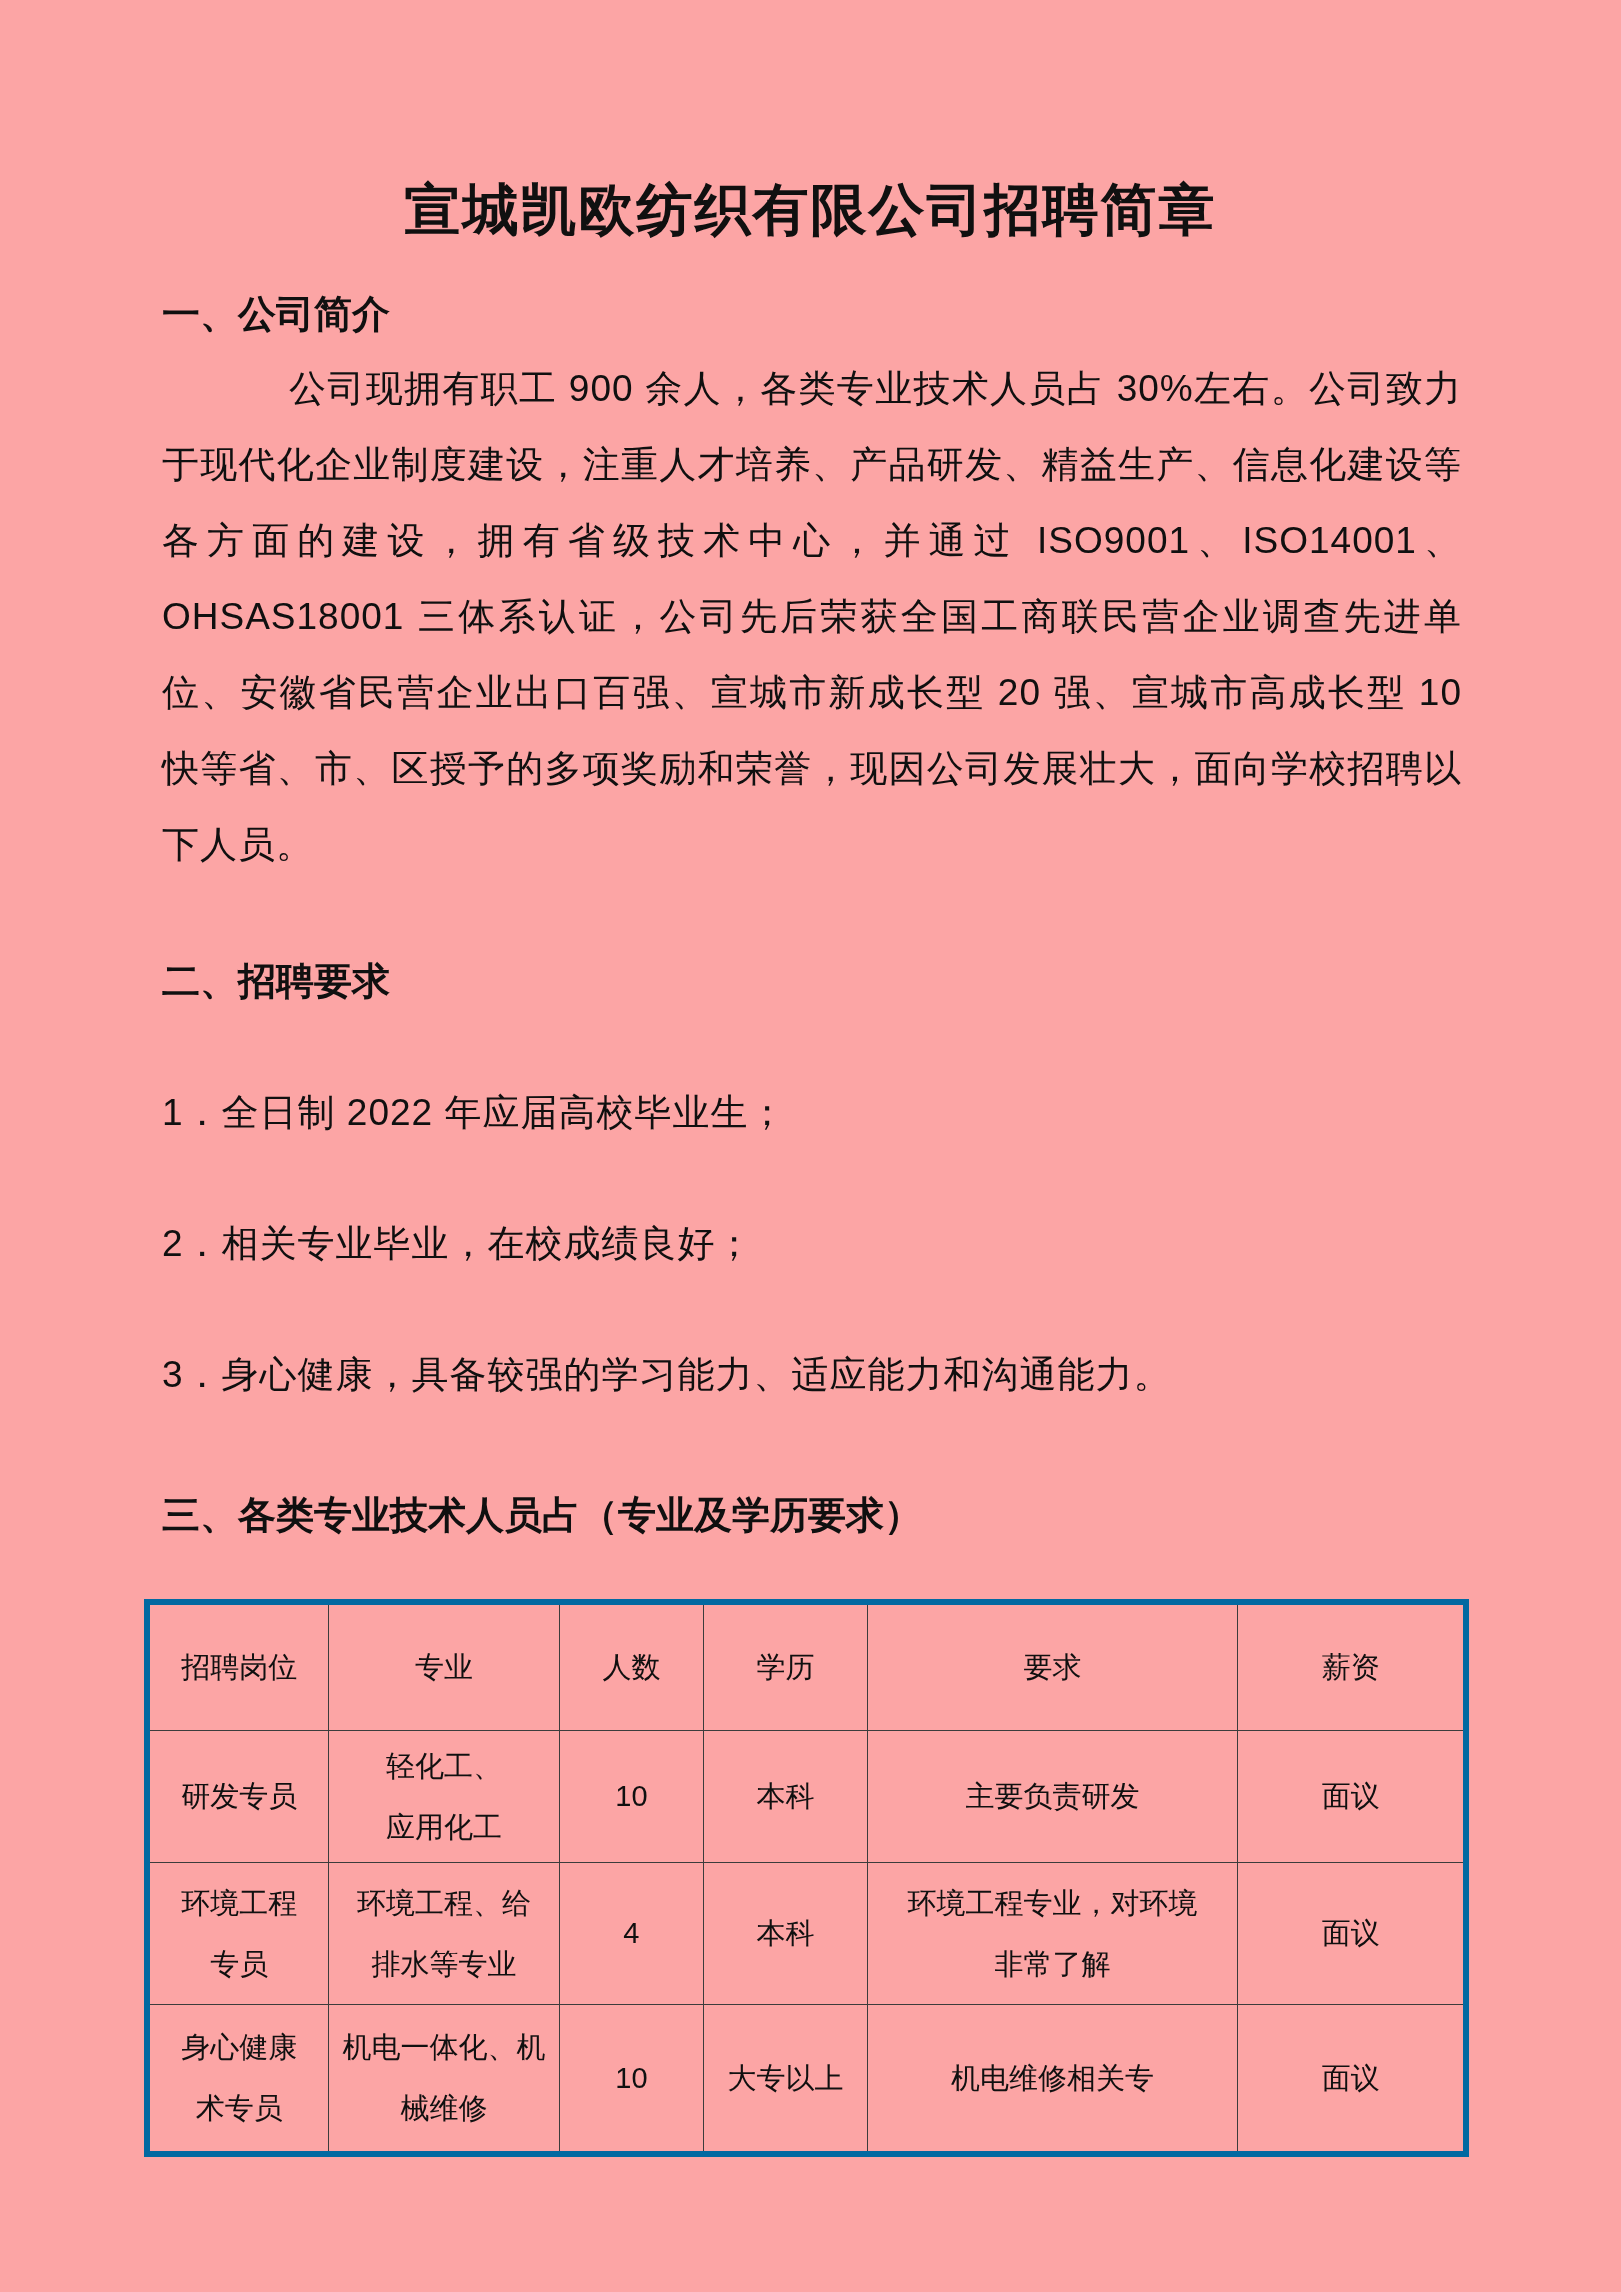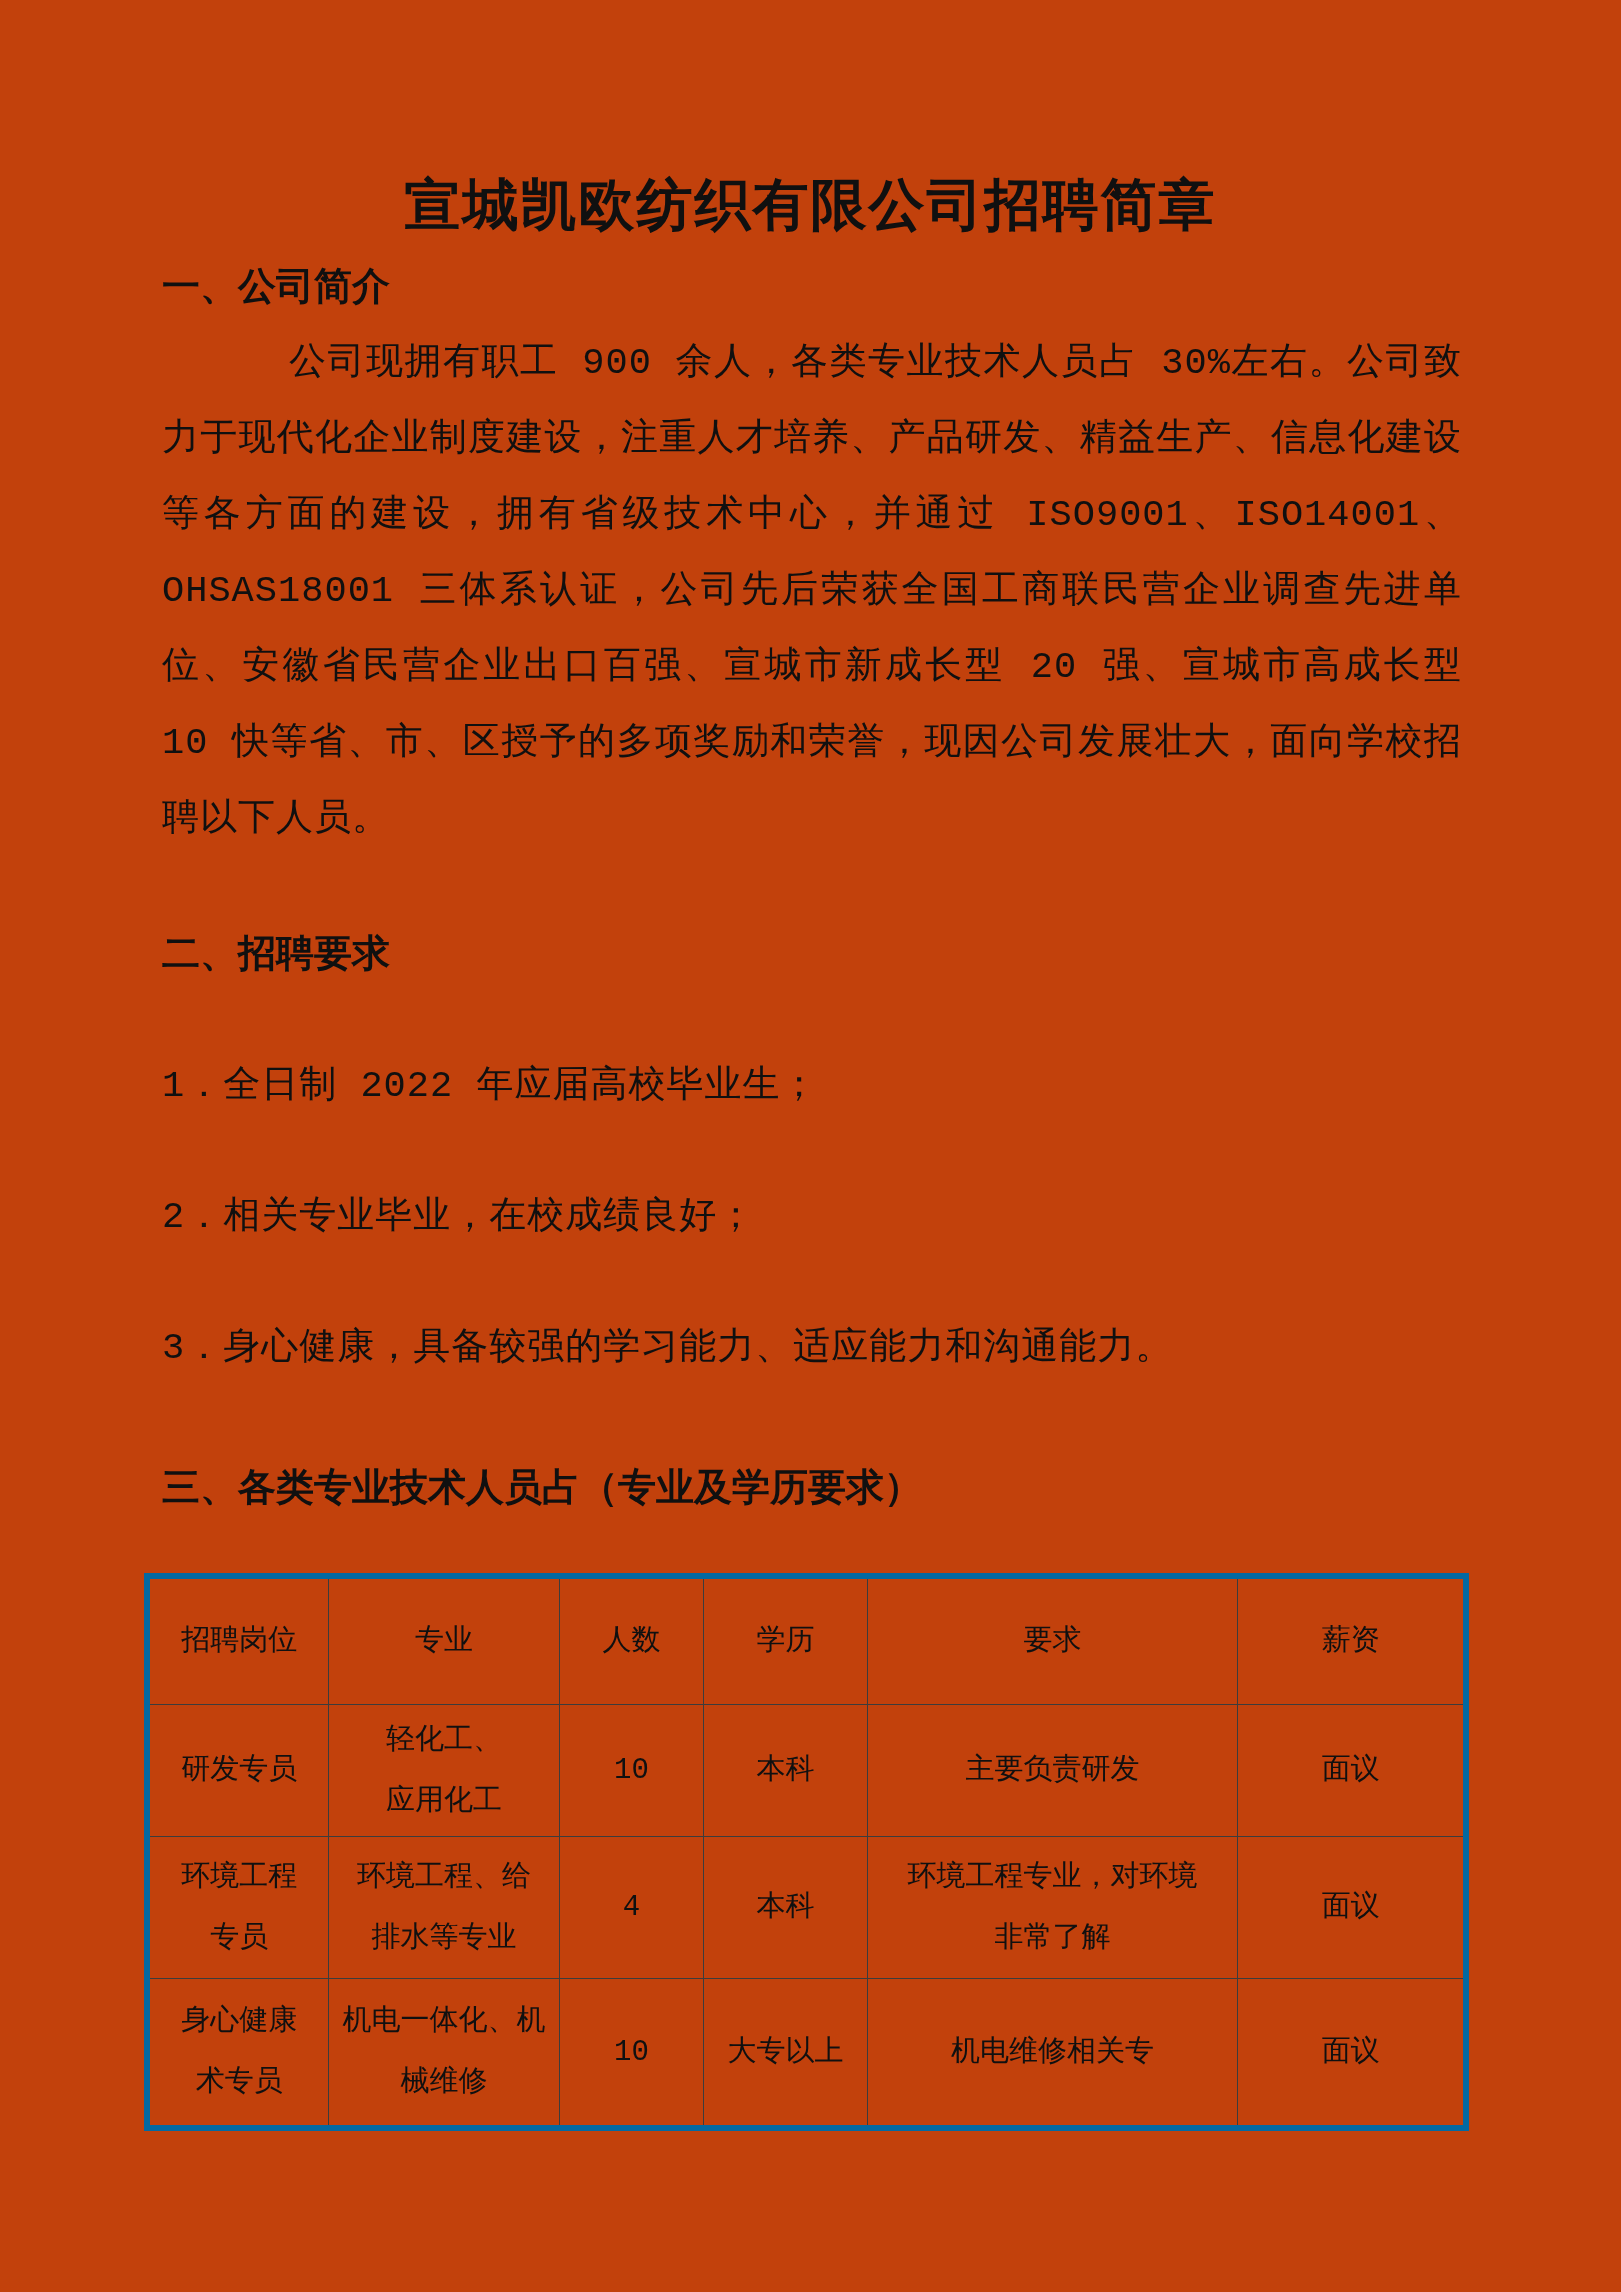--- a/index.html
+++ b/index.html
@@ -4,23 +4,23 @@
 <style>
   html, body {
     margin: 0;
     padding: 0;
     background: #ffffff;
   }
   .doc-page {
     position: relative;
     width: 1621px;
     height: 2293px;
-    background: #c2410c;
+    background: #fca5a5;
     color: #101010;
-    font-family: Liberation Mono, monospace;
+    font-family: Liberation Sans, sans-serif;
     overflow: hidden;
     box-sizing: border-box;
   }
   .doc-title {
     margin: 0;
     padding-top: 174px;
     text-align: center;
     font-size: 56px;
     font-weight: 700;
     letter-spacing: 2px;
@@ -29,21 +29,21 @@
   .doc-content {
     margin-left: 162px;
     margin-right: 159px;
   }
   .section-heading {
     margin: 0;
     font-size: 38px;
     font-weight: 700;
     line-height: 49px;
   }
-  .heading-1 { margin-top: 19px; }
+  .heading-1 { margin-top: 45px; }
   .heading-2 { margin-top: 74px; }
   .heading-3 { margin-top: 92px; }
   .intro-paragraph {
     margin: 11.8px 0 0 0;
     font-size: 37px;
     line-height: 76px;
     text-align: justify;
     text-indent: 127px;
     letter-spacing: 1px;
   }

